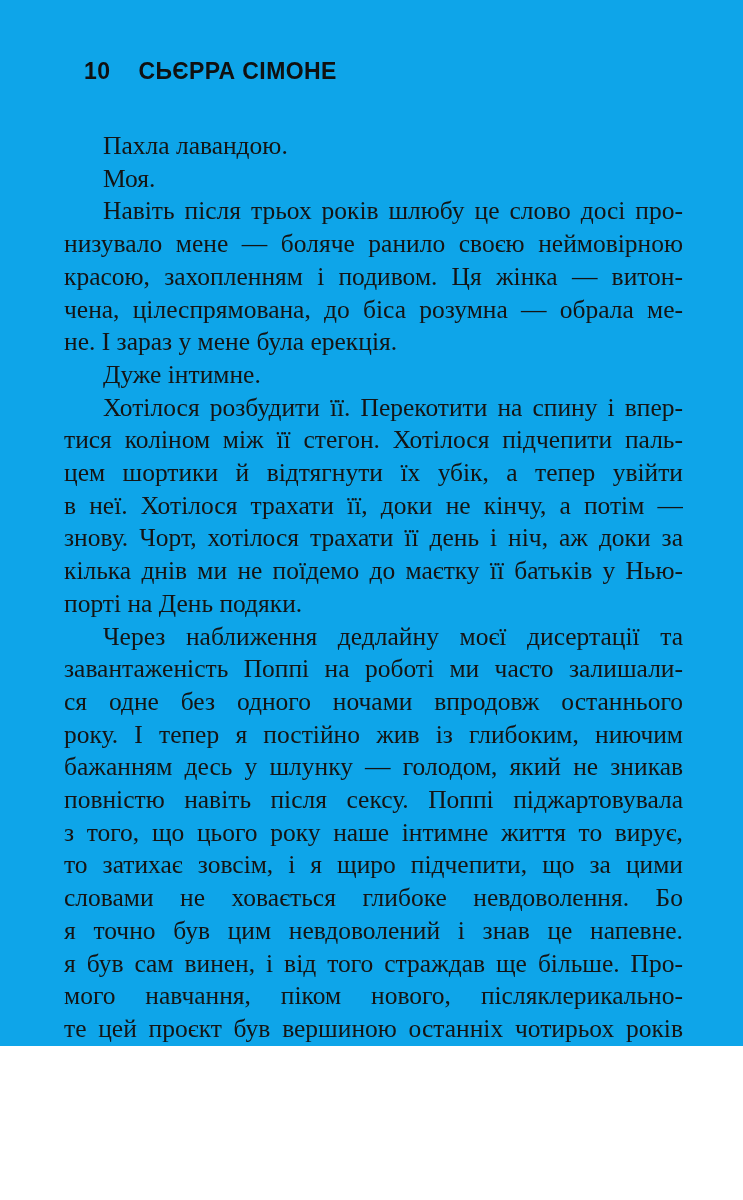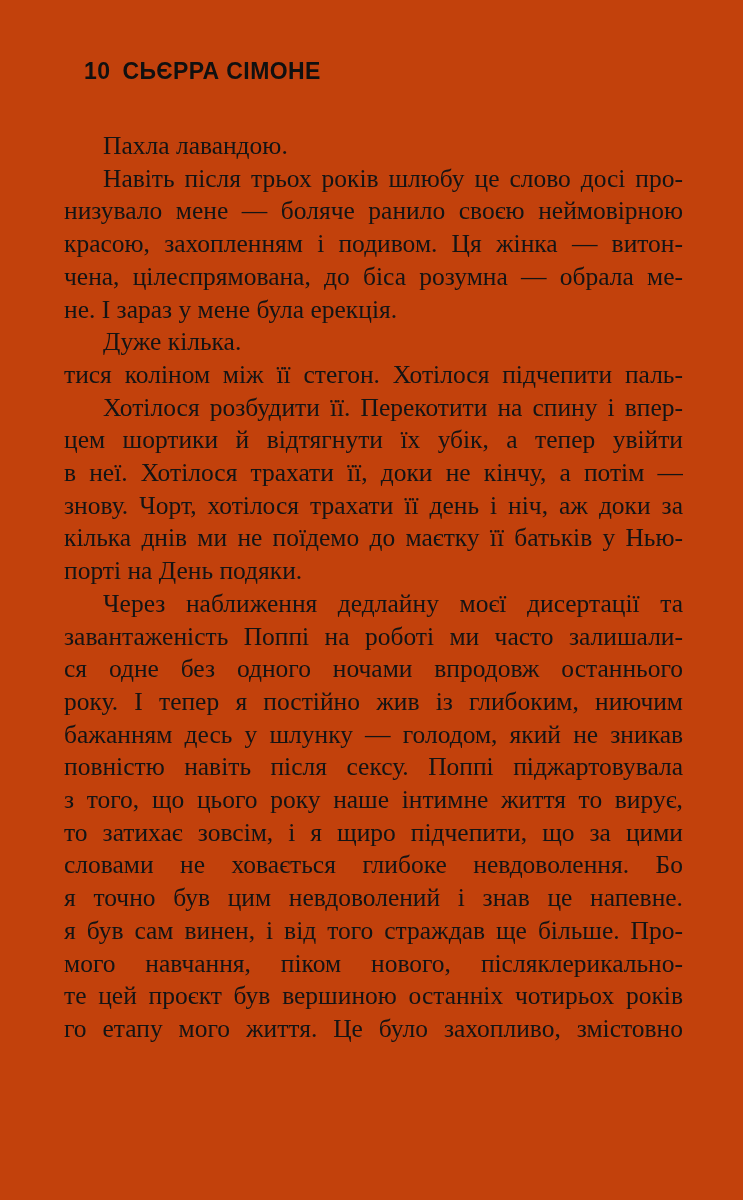--- a/index.html
+++ b/index.html
@@ -3,41 +3,41 @@
 <meta charset="utf-8">
 <style>
   html, body {
     margin: 0;
     padding: 0;
     background: #ffffff;
   }
   .page {
     position: relative;
     width: 743px;
-    height: 1200px;
-    background: #c2410c;
+    height: 1046px;
+    background: #0ea5e9;
     overflow: hidden;
     font-family: "Liberation Serif", serif;
     color: #141414;
   }
   .running-header {
     position: absolute;
     left: 84px;
     top: 58px;
     display: flex;
     align-items: baseline;
     font-family: "Liberation Sans", sans-serif;
     font-weight: bold;
     font-size: 23px;
     letter-spacing: 0.4px;
     color: #101010;
     white-space: nowrap;
   }
   .author-name {
-    margin-left: 12px;
+    margin-left: 28px;
   }
   .body-text {
     position: absolute;
     left: 64px;
     top: 130px;
     width: 619px;
     font-size: 25.5px;
     line-height: 32.7px;
   }
   .paragraph {
@@ -64,32 +64,35 @@
 <div class="page">
   <div class="running-header">
     <span class="page-number">10</span>
     <span class="author-name">СЬЄРРА СІМОНЕ</span>
   </div>
   <div class="body-text" id="body-text">
       <div class="paragraph">
         <div class="line indent ragged">Пахла лавандою.</div>
       </div>
       <div class="paragraph">
+        <div class="line indent ragged">Моя.</div>
+      </div>
+      <div class="paragraph">
         <div class="line indent">Навіть після трьох років шлюбу це слово досі про-</div>
         <div class="line">низувало мене — боляче ранило своєю неймовірною</div>
         <div class="line">красою, захопленням і подивом. Ця жінка — витон-</div>
         <div class="line">чена, цілеспрямована, до біса розумна — обрала ме-</div>
         <div class="line ragged">не. І зараз у мене була ерекція.</div>
       </div>
       <div class="paragraph">
-        <div class="line indent ragged">Дуже кілька.</div>
+        <div class="line indent ragged">Дуже інтимне.</div>
       </div>
       <div class="paragraph">
+        <div class="line indent">Хотілося розбудити її. Перекотити на спину і впер-</div>
         <div class="line">тися коліном між її стегон. Хотілося підчепити паль-</div>
-        <div class="line indent">Хотілося розбудити її. Перекотити на спину і впер-</div>
         <div class="line">цем шортики й відтягнути їх убік, а тепер увійти</div>
         <div class="line">в неї. Хотілося трахати її, доки не кінчу, а потім —</div>
         <div class="line">знову. Чорт, хотілося трахати її день і ніч, аж доки за</div>
         <div class="line">кілька днів ми не поїдемо до маєтку її батьків у Нью-</div>
         <div class="line ragged">порті на День подяки.</div>
       </div>
       <div class="paragraph">
         <div class="line indent">Через наближення дедлайну моєї дисертації та</div>
         <div class="line">завантаженість Поппі на роботі ми часто залишали-</div>
         <div class="line">ся одне без одного ночами впродовж останнього</div>

